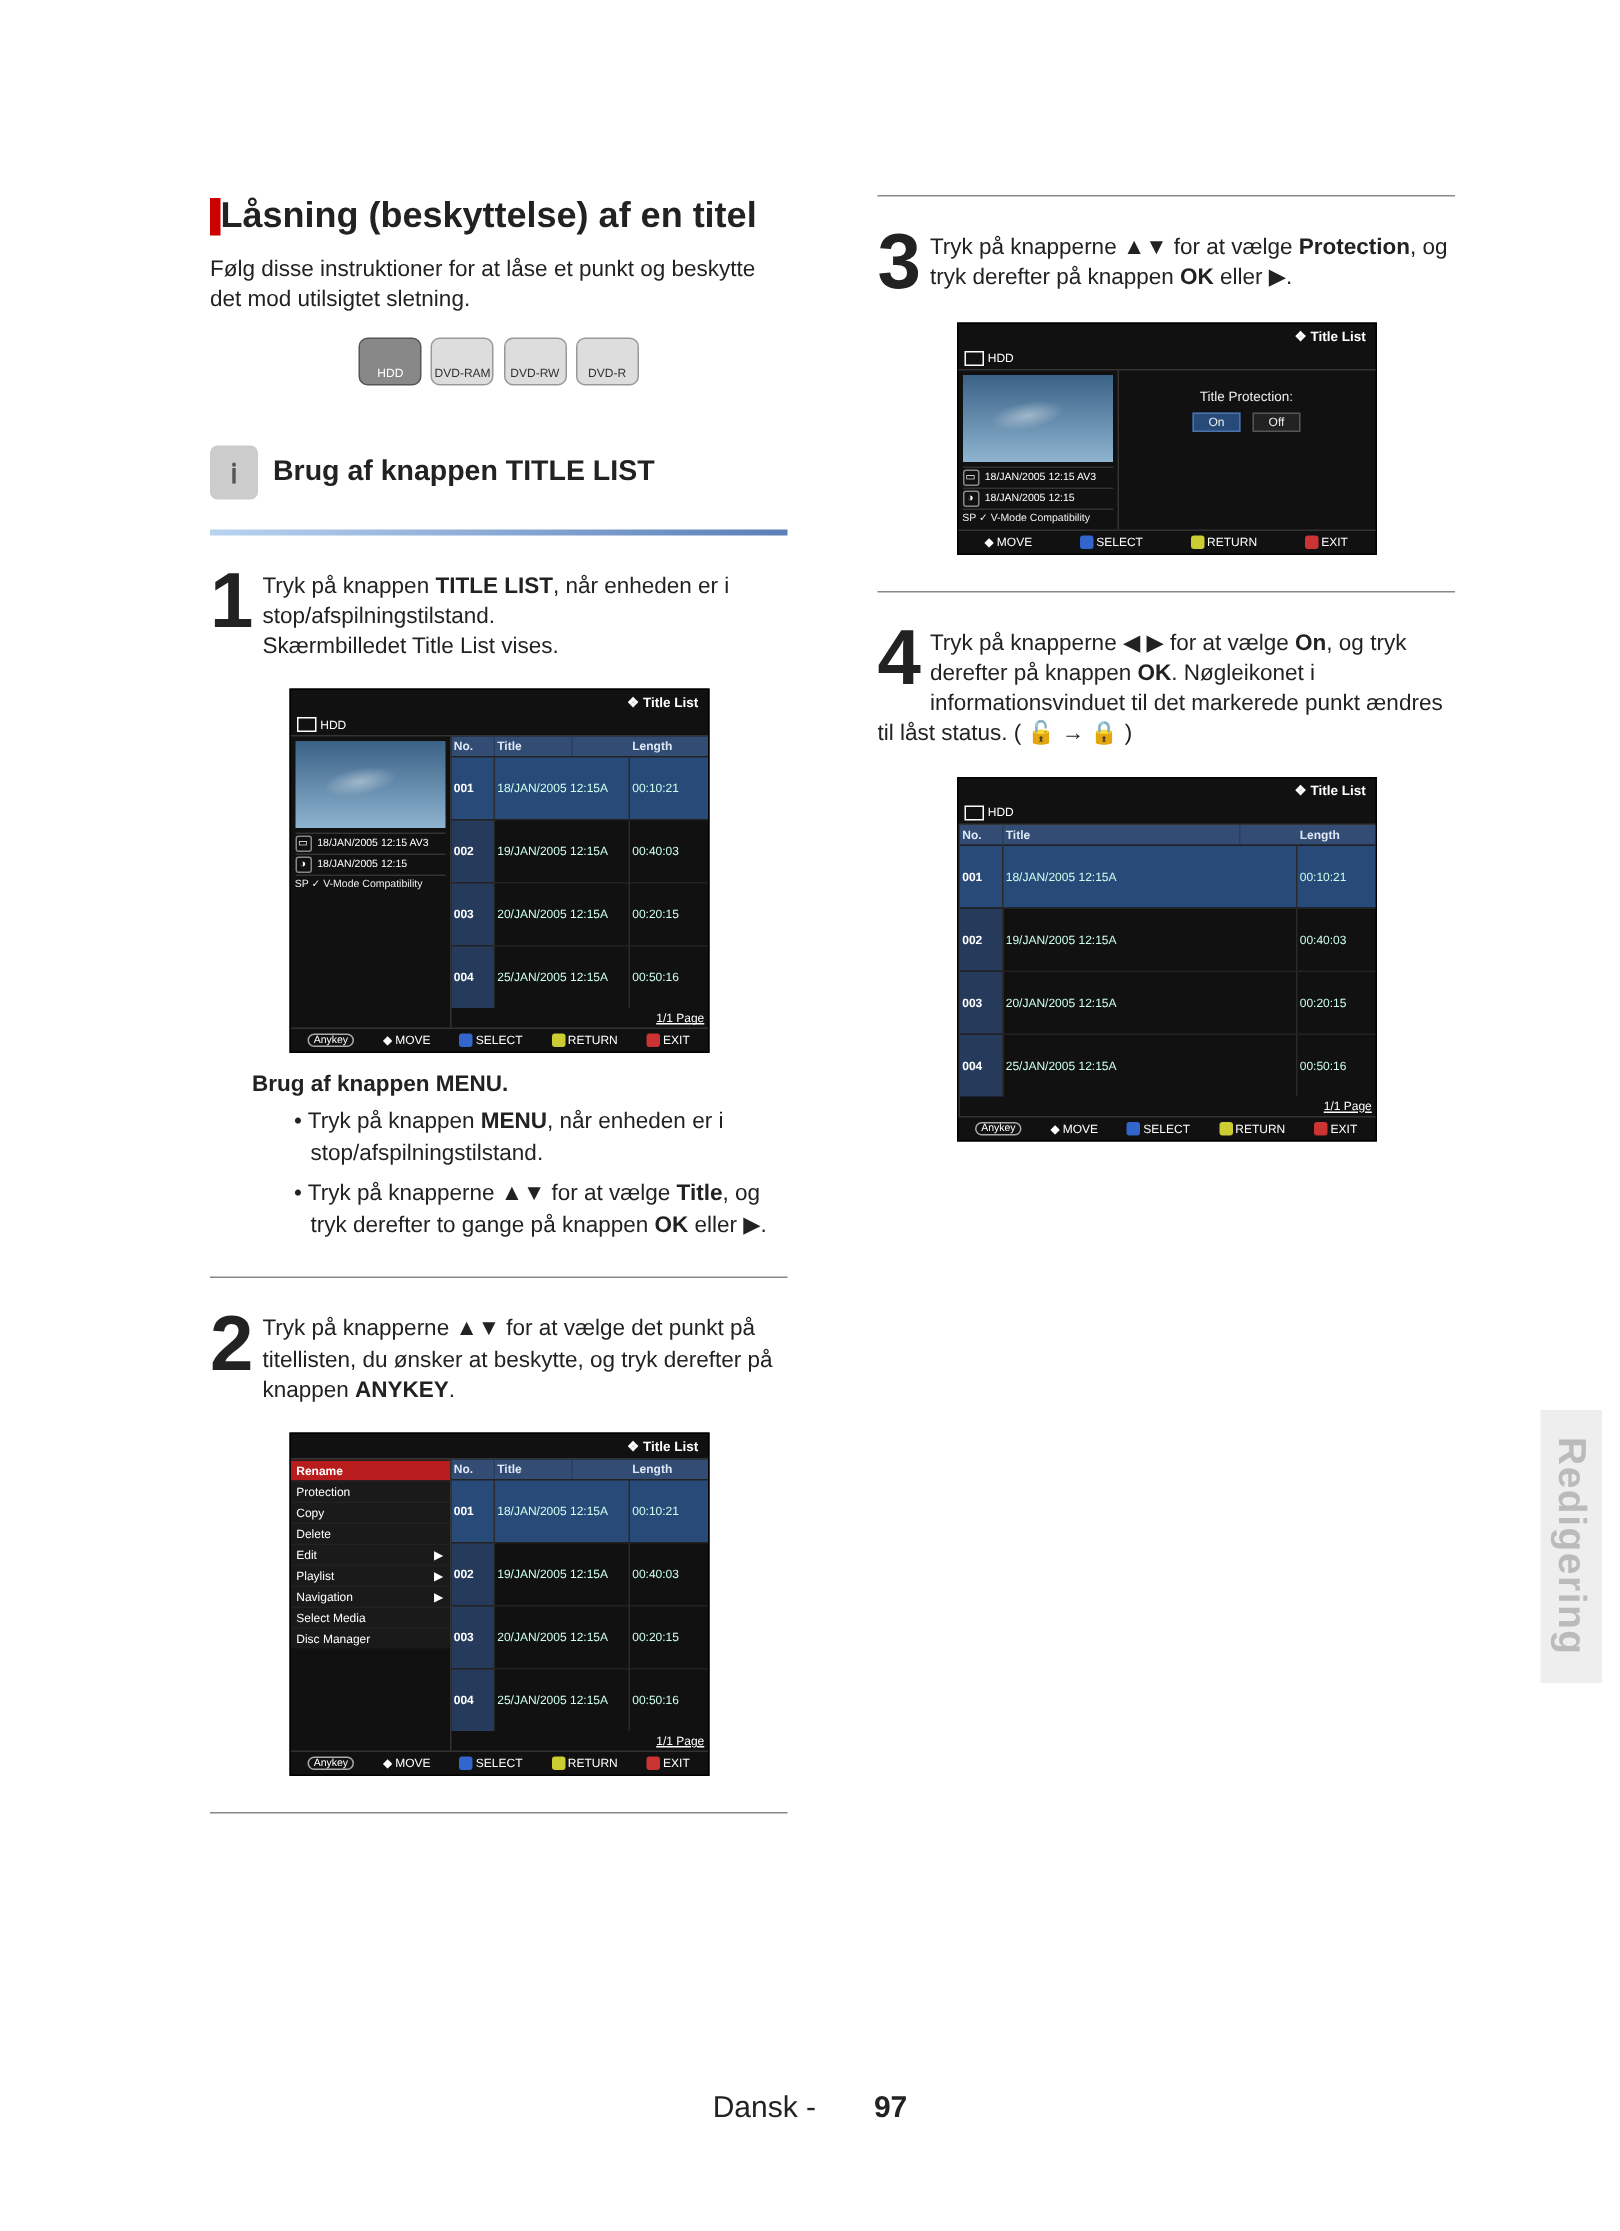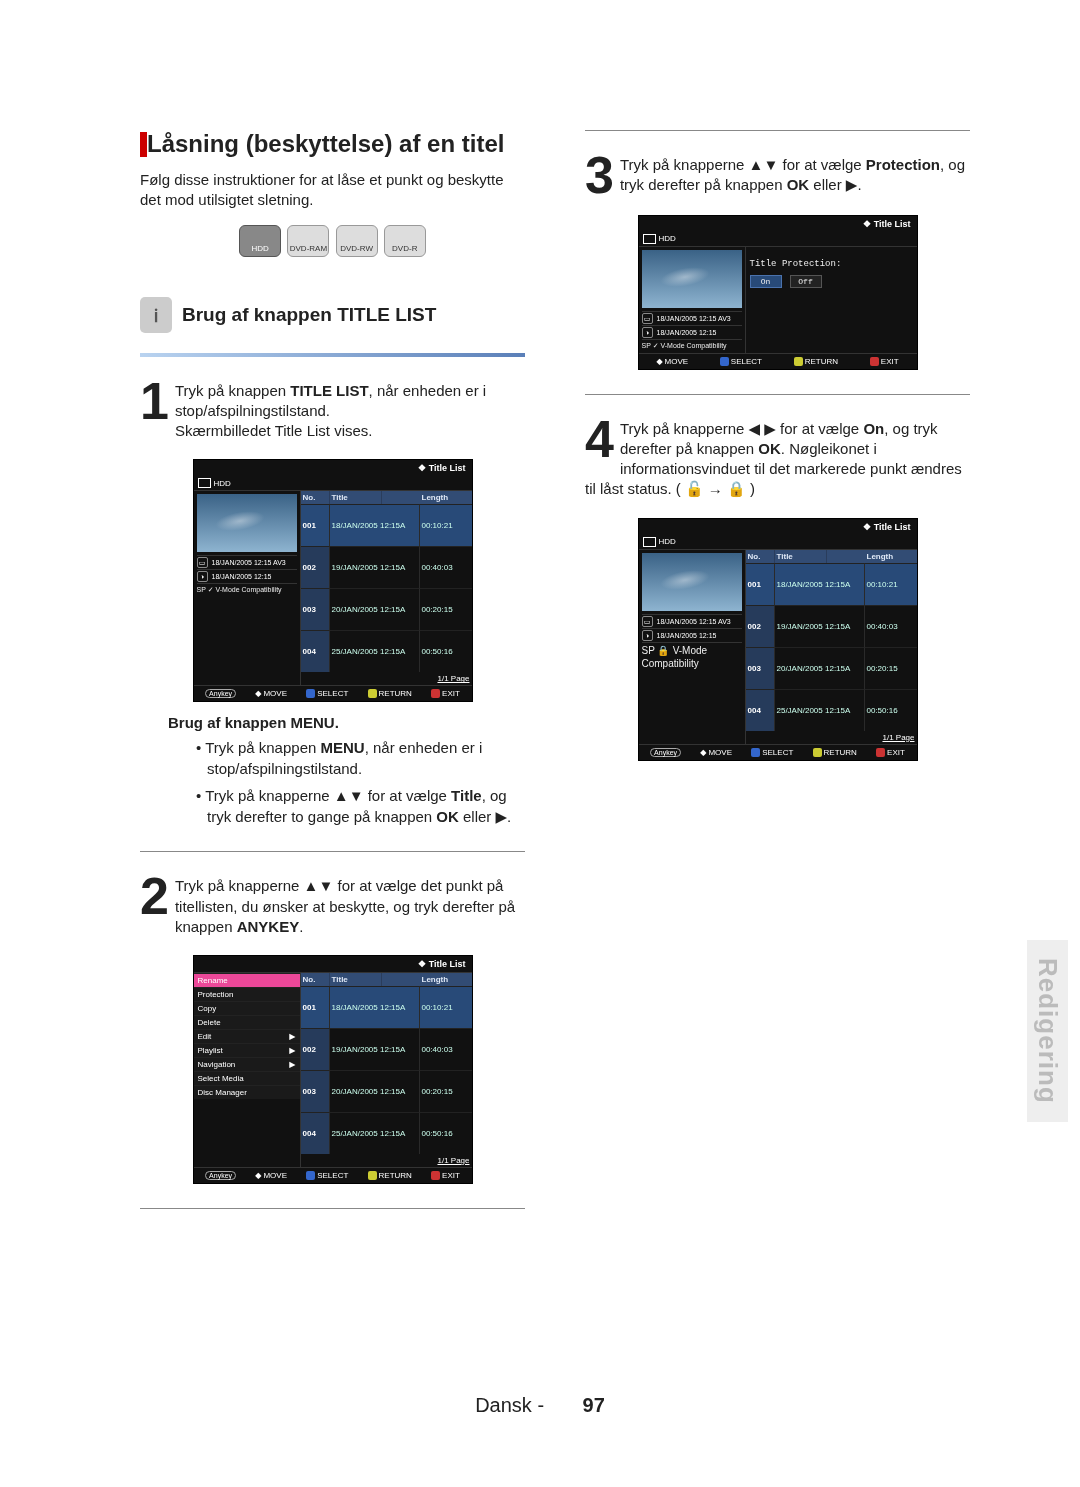--- a/index.html
+++ b/index.html
@@ -168,36 +168,36 @@
   .trow span:first-child{flex:0 0 24px;background:#263b5b;color:#fff;font-weight:bold;}
   .trow span:last-child{flex:0 0 48px;border-right:none;}
   .trow.sel span{background:#284a78;}
   .menucol{
     width:100%;
     font-size:8px;
   }
   .menucol .mitem{
     padding:2px 4px;border-top:1px solid #222;background:#1a1a1a;display:flex;justify-content:space-between;
   }
-  .menucol .mitem.top{background:#ec4899;color:#fff;font-weight:normal;}
+  .menucol .mitem.top{background:#b91c1c;color:#fff;font-weight:bold;}
   .pagecnt{font-size:8px;text-align:right;color:#fff;margin-top:auto;padding:2px;text-decoration:underline;}
   .ui-footer{
     display:flex;
     justify-content:space-around;
     align-items:center;
     padding:3px 2px;
     font-size:8px;
   }
   .ui-footer .btn{display:flex;align-items:center;gap:2px;}
   .anykey{border:1px solid #aaa;border-radius:7px;padding:0 3px;font-size:7px;}
   .foot-ic{display:inline-block;width:9px;height:9px;border-radius:2px;background:#555;}
   .foot-ic.r{background:#c33;} .foot-ic.y{background:#cc3;} .foot-ic.b{background:#36c;}
 
   .protect-body{
-    display:flex;flex-direction:column;padding:12px 4px;color:#eee;font-family:Liberation Mono, monospace;
+    display:flex;flex-direction:column;align-items:center;padding:12px 4px;color:#eee;
   }
   .protect-body .lbl{font-size:9px;margin-bottom:6px;}
   .onoff{display:flex;gap:8px;}
   .onoff div{width:30px;text-align:center;border:1px solid #555;font-size:8px;padding:1px 0;background:#222;}
   .onoff div.on{background:#284a78;border-color:#4a72ad;}
 
   .sidebar-tab{
     position:absolute;
     right:12px;
     top:940px;
@@ -508,36 +508,20 @@
       <span>Tryk på knapperne ◀ ▶ for at vælge </span><b>On</b><span>, og tryk derefter på knappen </span><b>OK</b><span class="glyph">. Nøgleikonet i informationsvinduet til det markerede punkt ændres til låst status. ( 🔓 → 🔒 )</span>
     </div>
 
     <div class="ui-box">
       <div class="ui-header">❖ <span>Title List</span></div>
       <div class="ui-hdd">
           <span class="b"></span>
           <span>HDD</span>
         </div>
       <div class="ui-body">
-        <div class="ui-left">
-          <div class="thumb"></div>
-          <div class="thumb-info">
-            <div class="row">
-                <span class="ic">▭</span>
-                <span>18/JAN/2005 12:15 AV3</span>
-              </div>
-            <div class="row">
-                <span class="ic">◑</span>
-                <span>18/JAN/2005 12:15</span>
-              </div>
-            <div class="row">
-                <span class="sp lock">SP 🔒 V-Mode Compatibility</span>
-              </div>
-          </div>
-        </div>
         <div class="ui-right">
           <div class="cols-h">
               <span>No.</span>
               <span>Title</span>
               <span>Length</span>
             </div>
           <div class="trow sel">
               <span>001</span>
               <span>18/JAN/2005 12:15A</span>
               <span>00:10:21</span>

